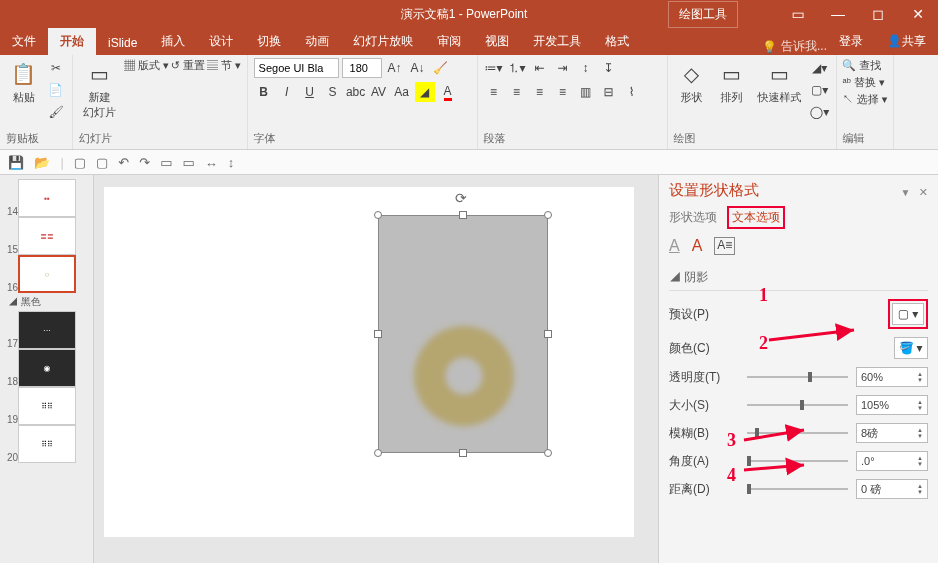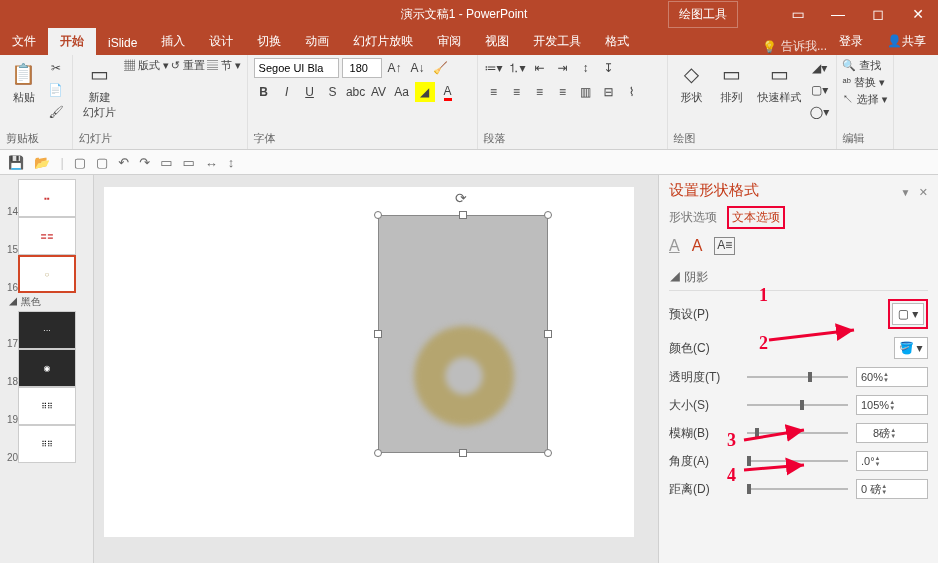--- a/index.html
+++ b/index.html
@@ -56,21 +56,21 @@
 .fp-tabs { display: flex; gap: 10px; font-size: 12px; margin-bottom: 8px; align-items: center; }
 .fp-tabs .t { color: #777; }
 .fp-tabs .t.active { color: #c43e1c; }
 .red-box { border: 2px solid #e03; padding: 1px 3px; }
 .fp-icons { display: flex; gap: 12px; margin-bottom: 10px; font-size: 16px; }
 .fp-section { color: #666; font-size: 12px; border-bottom: 1px solid #ddd; padding: 4px 0; margin-bottom: 8px; }
 .fp-row { display: flex; align-items: center; justify-content: space-between; margin-bottom: 8px; }
 .fp-row .lbl { flex: 0 0 70px; }
 .fp-row .slider { flex: 1; height: 2px; background: #bbb; position: relative; margin: 0 8px; }
 .fp-row .slider .th { position: absolute; top: -4px; width: 4px; height: 10px; background: #666; }
-.fp-row .val { width: 72px; height: 20px; border: 1px solid #bbb; background: #fff; padding: 0 4px; display: flex; align-items: center; justify-content: flex-start; font-size: 11px; }
+.fp-row .val { width: 72px; height: 20px; border: 1px solid #bbb; background: #fff; padding: 0 4px; display: flex; align-items: center; justify-content: space-between; font-size: 11px; }
 .fp-row .val .spin { display: flex; flex-direction: column; font-size: 6px; line-height: 6px; color: #666; }
 .preset-btn { width: 32px; height: 22px; border: 1px solid #bbb; background: #fff; display: flex; align-items: center; justify-content: center; }
 .red-frame { border: 2px solid #e03; padding: 2px; }
 .color-btn { width: 34px; height: 22px; border: 1px solid #bbb; background: #fff; display: flex; align-items: center; justify-content: center; gap: 2px; }
 
 .anno { position: absolute; color: #e03; font-weight: bold; font-size: 18px; font-family: cursive; pointer-events: none; }
 .arrow { position: absolute; pointer-events: none; }
 .arrow svg { overflow: visible; }
 </style>
 </head>
@@ -345,21 +345,21 @@
       <div class="val">
           <span>105%</span>
           <span class="spin">▲<br>▼</span>
         </div>
     </div>
     <div class="fp-row">
       <span class="lbl">模糊(B)</span>
       <div class="slider">
           <div class="th" style="left:8%"></div>
         </div>
-      <div class="val red-frame" style="padding:0 16px">
+      <div class="val red-frame" style="padding:0 4px">
           <span>8磅</span>
           <span class="spin">▲<br>▼</span>
         </div>
     </div>
     <div class="fp-row">
       <span class="lbl">角度(A)</span>
       <div class="slider">
           <div class="th" style="left:0%"></div>
         </div>
       <div class="val">

